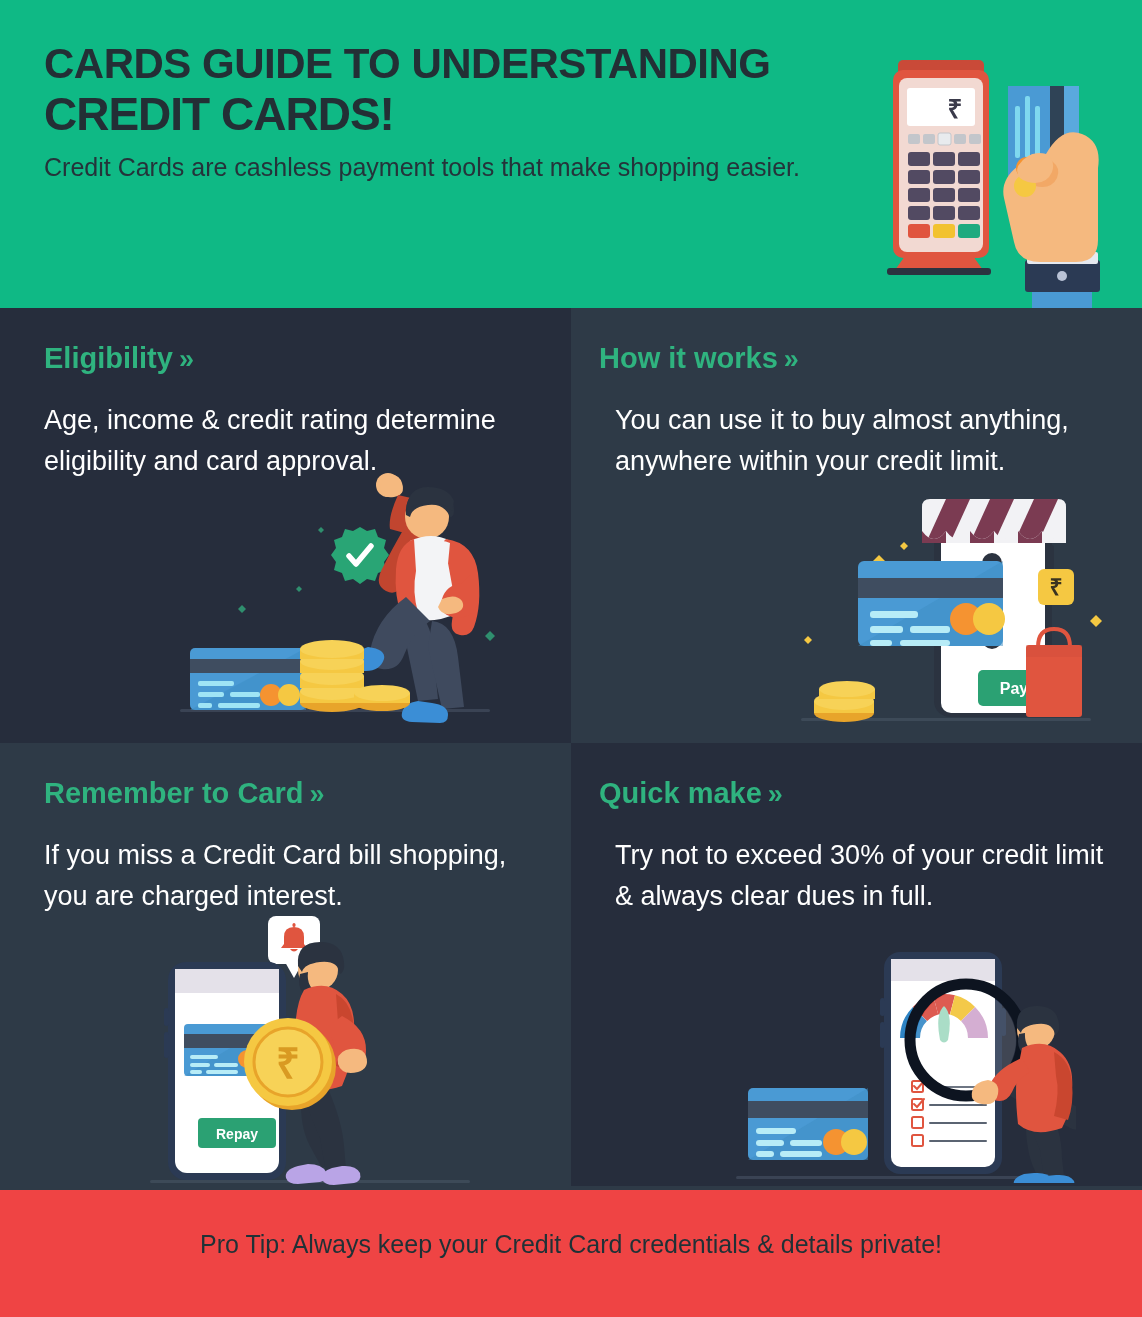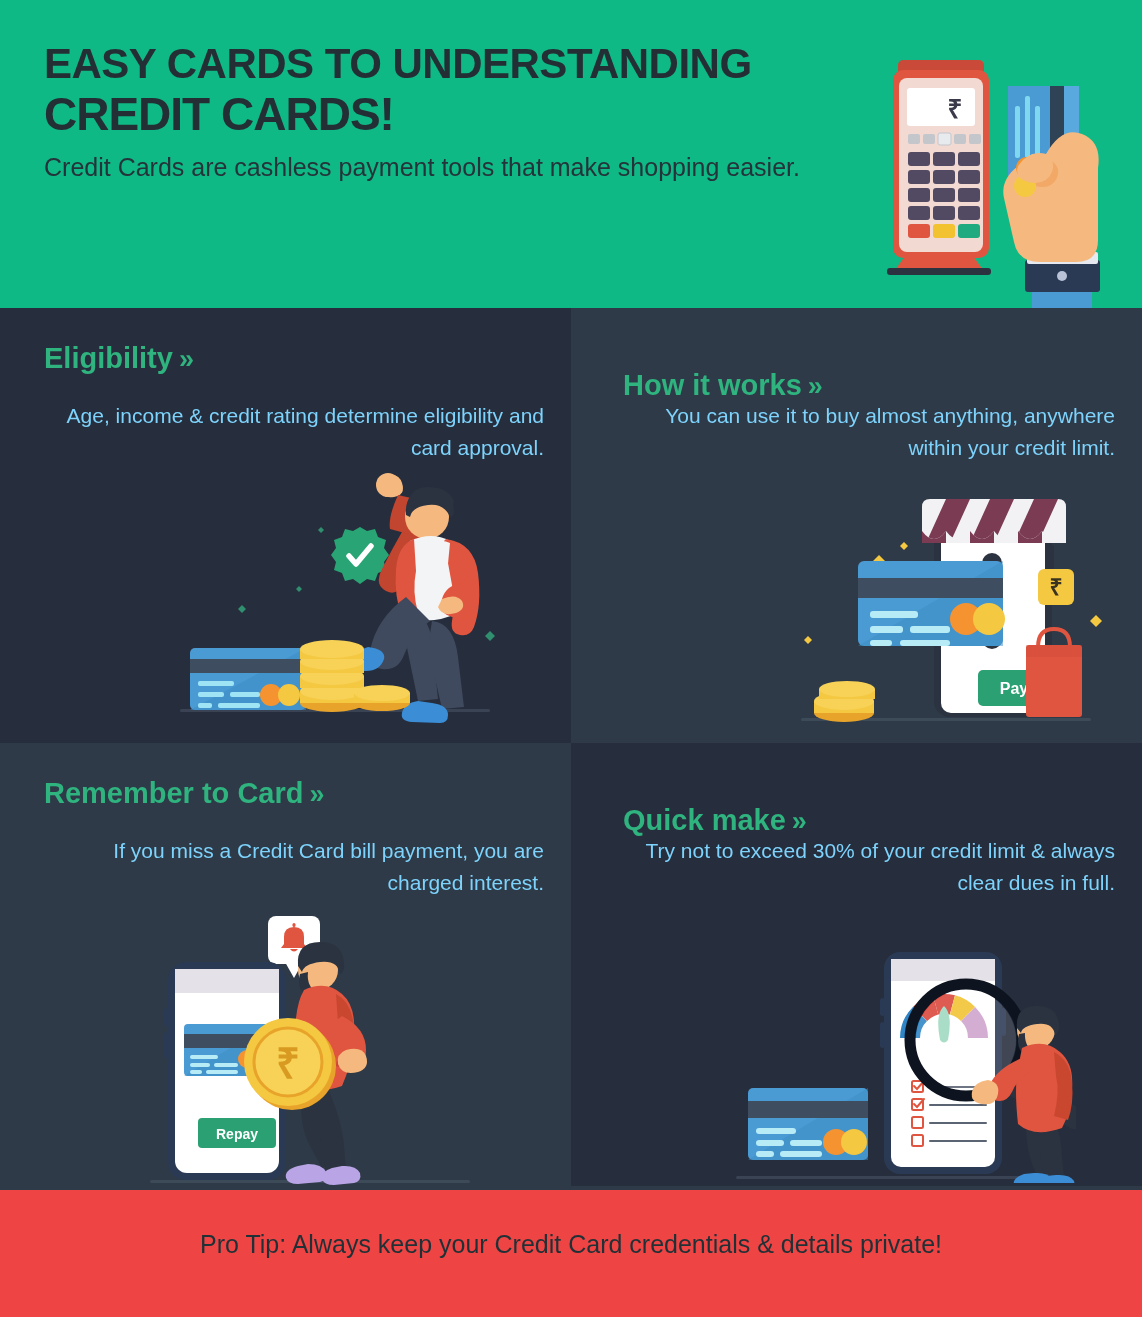--- a/index.html
+++ b/index.html
@@ -49,25 +49,25 @@
   .panel.tl { left:0;     top:0;   width:571px; height:435px; background:#262d3c; }
   .panel.tr { left:571px; top:0;   width:571px; height:435px; background:#2e3a47; }
   .panel.bl { left:0;     top:435px; width:571px; height:447px; background:#2e3a47; }
   .panel.br { left:571px; top:435px; width:571px; height:447px; background:#262d3c; }
 
   .panel-head {
     position:absolute; left:44px; top:34px;
     font-size:29px; font-weight:bold; color:#2fb37f;
     white-space:nowrap;
   }
-  .panel.tr .panel-head, .panel.br .panel-head { left:52px;margin-top:27px; }
+  .panel.tr .panel-head, .panel.br .panel-head { left:28px; }
   .chev { font-weight:bold; font-size:27px; margin-left:6px; }
   .panel-body {
     position:absolute; left:44px; top:92px; width:500px;
-    font-size:21px; color:#7dd3fc; line-height:1.52; font-weight:400;text-align:right;
+    font-size:27px; color:#ffffff; line-height:1.52; font-weight:400;
   }
   .panel-art { position:absolute; }
 
   
   .footer {
     position:absolute; left:0; top:1190px;
     width:1142px; height:127px;
     background:#ef4444;
   }
   .footer-text {
@@ -81,21 +81,21 @@
 
   svg { display:block; }
 </style>
 </head>
 <body>
 
 <div class="infographic">
 
   <div class="header">
     <div class="header-text">
-      <div class="title-line1">EASY CARDS TO UNDERSTANDING</div>
+      <div class="title-line1">CARDS GUIDE TO UNDERSTANDING</div>
       <div class="title-line2">CREDIT CARDS!</div>
       <div class="subtitle">Credit Cards are cashless payment tools that make shopping easier.</div>
     </div>
 
     <div class="hero-art">
       <svg width="267" height="262" viewBox="0 0 267 262">
 
         <rect x="157" y="232" width="60" height="30" fill="#4a9ad4"></rect>
         <rect x="150" y="212" width="75" height="32" rx="3" fill="#2b3a54"></rect>
         <rect x="152" y="204" width="71" height="12" rx="2" fill="#e6e9ef"></rect>
@@ -309,21 +309,21 @@
           <rect x="33" y="206" width="56" height="10" fill="#f5c842"></rect>
           <ellipse cx="61" cy="206" rx="28" ry="8" fill="#f7d257"></ellipse>
         </svg>
       </div>
     </div>
 
     <div class="panel bl">
       <div class="panel-head">
         <span>Remember to Card</span><span class="chev">»</span>
       </div>
-      <div class="panel-body">If you miss a Credit Card bill payment, you are charged interest.</div>
+      <div class="panel-body">If you miss a Credit Card bill shopping, you are charged interest.</div>
 
       <div class="panel-art" style="left:150px; top:165px;">
         <svg width="330" height="280" viewBox="0 0 330 280">
           <rect x="0" y="272" width="320" height="3" rx="1.5" fill="#3d4a58"></rect>
 
           <g>
             <rect x="118" y="8" width="52" height="48" rx="8" fill="#ffffff"></rect>
             <path d="M135 54 L144 70 L153 54 Z" fill="#ffffff"></path>
             <g transform="translate(144,31)">
               <path d="M0 -12 q10 0 10 10 l0 7 l3 4 l-26 0 l3 -4 l0 -7 q0 -10 10 -10 Z" fill="#e0553f"></path>

